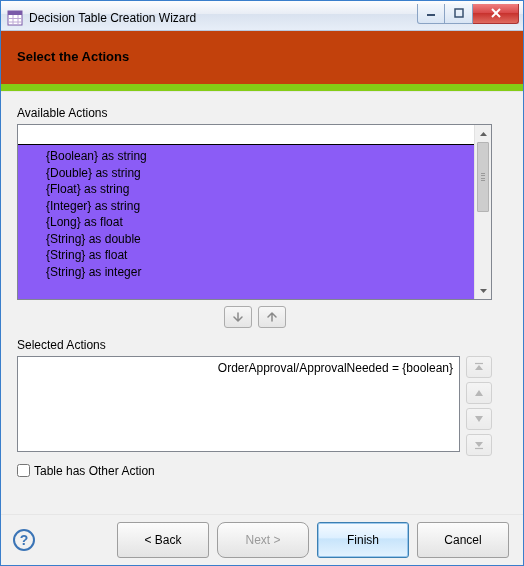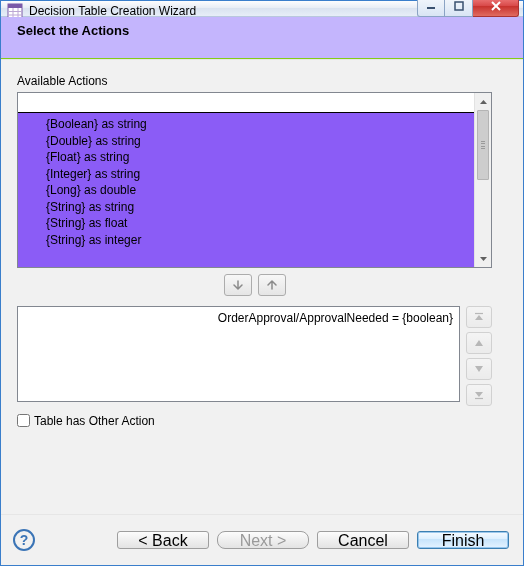--- a/index.html
+++ b/index.html
@@ -1,27 +1,27 @@
 <!DOCTYPE html>
 <html><head>
 <meta charset="utf-8">
 <style>
   * { box-sizing: border-box; }
   html, body { margin:0; padding:0; font-family: "Segoe UI", Tahoma, sans-serif; font-size:12px; color:#000; }
   .window { width:524px; height:566px; background:#fff; border:1px solid #3a7ecb; display:flex; flex-direction:column; }
-  .titlebar { height:16px; background:linear-gradient(to bottom,#fdfdfe,#e8edf5 45%,#d9e2ef 46%,#e7eef8); display:flex; align-items:center; padding:4px 0 0 6px; border-bottom:1px solid #b9c8de; }
+  .titlebar { height:30px; background:linear-gradient(to bottom,#fdfdfe,#e8edf5 45%,#d9e2ef 46%,#e7eef8); display:flex; align-items:center; padding:4px 0 0 6px; border-bottom:1px solid #b9c8de; }
   .titlebar .ticon { width:16px; height:16px; margin-right:6px; display:flex; align-items:center; justify-content:center; }
   .titlebar .ttext { flex:1; font-size:12px; color:#000; }
   .winbtns { display:flex; height:20px; margin-right:4px; margin-top:-8px;}
   .winbtn { width:28px; height:20px; border:1px solid #8aa3c4; border-top:none; background:linear-gradient(to bottom,#f3f7fc,#d9e5f4); display:flex; align-items:center; justify-content:center; }
   .winbtn + .winbtn { border-left:none; }
   .winbtn.min { border-bottom-left-radius:3px; }
   .winbtn.close { width:46px; border-bottom-right-radius:3px; background:linear-gradient(to bottom,#f07f7f,#d94b4b 45%,#c62f2b 46%,#e06b60); border-color:#a33; }
   .winbtn svg { display:block; }
-  .banner { background:#c4b5fd; padding:6px 16px 20px 16px; border-bottom:1px solid #84cc16; }
+  .banner { background:#c2410c; padding:18px 16px 20px 16px; border-bottom:7px solid #84cc16; }
   .banner h1 { margin:0; font-size:13px; font-weight:bold; }
   .body { flex:1; background:#f1f1f1; padding:14px 31px 10px 16px; display:flex; flex-direction:column; position:relative; border:1px solid #e6e6e6; border-left:none; border-right:none;}
   .section-label { font-size:12px; margin-bottom:4px; }
   .listbox { background:#8b5cf6; border:1px solid #828790; height:176px; position:relative; display:flex; }
   .listbox .filter-row { position:absolute; top:0; left:0; right:17px; height:20px; border-bottom:1px solid #000; }
   .listbox .filter-row input { width:100%; height:100%; border:none; outline:none; font-family:inherit; font-size:12px; padding:2px 4px; }
   .listbox .items { position:absolute; top:22px; left:0; right:17px; bottom:0; overflow:hidden; padding:1px 0; }
   .listbox .item { padding:0 4px 0 28px; line-height:16.5px; font-size:12px; white-space:nowrap; cursor:default; }
   .scrollbar { position:absolute; top:0; right:0; bottom:0; width:17px; background:#f0f0f0; border-left:1px solid #e2e2e2; display:flex; flex-direction:column; }
   .sb-btn { height:17px; background:#f0f0f0; display:flex; align-items:center; justify-content:center; }
@@ -33,21 +33,21 @@
   .abtn { width:28px; height:22px; border:1px solid #acacac; border-radius:3px; background:linear-gradient(to bottom,#f7f7f7,#e5e5e5); display:flex; align-items:center; justify-content:center; }
   .selected-wrap { display:flex; gap:6px;text-align:right; }
   .selbox { flex:1; background:#fff; border:1px solid #828790; height:96px; padding:4px 6px; font-size:12px; overflow:hidden; }
   .selside { width:26px; display:flex; flex-direction:column; gap:4px; }
   .selside .sbtn { width:26px; height:22px; border:1px solid #b8b8b8; border-radius:3px; background:linear-gradient(to bottom,#f7f7f7,#e7e7e7); display:flex; align-items:center; justify-content:center; opacity:.55; }
   .check-row { display:flex; align-items:flex-start; gap:4px; margin-top:8px; font-size:12px; }
   .check-row input { width:13px; height:13px; margin:0; }
   .footer { height:50px; background:#f1f1f1; display:flex; align-items:center; padding:0 14px 0 12px; gap:8px; }
   .help { width:22px; height:22px; border:2px solid #3a74b6; border-radius:50%; color:#3a74b6; font-weight:bold; font-size:14px; display:flex; align-items:center; justify-content:center; cursor:pointer; }
   .footer .spacer { flex:1; }
-  .fbtn { min-width:92px; height:18px; border:1px solid #9e9e9e; border-radius:3px; background:linear-gradient(to bottom,#fcfcfc,#e3e3e3); font-family:inherit; font-size:16px; cursor:pointer; padding:0 10px; }
+  .fbtn { min-width:92px; height:36px; border:1px solid #9e9e9e; border-radius:3px; background:linear-gradient(to bottom,#fcfcfc,#e3e3e3); font-family:inherit; font-size:12px; cursor:pointer; padding:0 10px; }
   .fbtn.disabled { color:#9a9a9a; cursor:default;border-radius:8px; }
   .fbtn.default { border-color:#3c7fb1; box-shadow:0 0 0 1px rgba(120,180,230,.7) inset; background:linear-gradient(to bottom,#f6fbff,#dcefff 45%,#c7e4fb 46%,#e4f3ff); }
 </style>
 </head>
 <body>
 
 <div class="window">
 
   <div class="titlebar">
     <span class="ticon">
@@ -90,22 +90,22 @@
     <div class="section-label">Available Actions</div>
     <div class="listbox">
       <div class="filter-row">
         <input type="text" value="" style="">
       </div>
       <div class="items" id="avail-items">
           <div class="item">{Boolean} as string</div>
           <div class="item">{Double} as string</div>
           <div class="item">{Float} as string</div>
           <div class="item">{Integer} as string</div>
-          <div class="item">{Long} as double</div>
-          <div class="item">{String} as string</div>
+          <div class="item">{Long} as float</div>
+          <div class="item">{String} as double</div>
           <div class="item">{String} as float</div>
           <div class="item">{String} as integer</div>
         </div>
       <div class="scrollbar">
         <div class="sb-btn">
           <svg width="7" height="4">
               <polygon points="3.5,0 7,4 0,4" fill="#606060"></polygon>
             </svg>
         </div>
         <div class="sb-track">
@@ -132,20 +132,21 @@
           <path d="M6 2 L6 8 M2 6 L6 10 L10 6" fill="none" stroke="#8a8a8a" stroke-width="1.5" stroke-linecap="round" stroke-linejoin="round"></path>
         </svg>
       </div>
       <div class="abtn">
         <svg width="12" height="12">
           <path d="M6 10 L6 4 M2 6 L6 2 L10 6" fill="none" stroke="#8a8a8a" stroke-width="1.5" stroke-linecap="round" stroke-linejoin="round"></path>
         </svg>
       </div>
     </div>
 
+    <div class="section-label">Selected Actions</div>
     <div class="selected-wrap">
       <div class="selbox" id="sel-items">
           <div>OrderApproval/ApprovalNeeded = {boolean}</div>
         </div>
       <div class="selside">
         <div class="sbtn">
           <svg width="10" height="10">
             <line x1="1" y1="1.5" x2="9" y2="1.5" stroke="#888" stroke-width="1.2"></line>
             <polygon points="5,3 9,8 1,8" fill="#888"></polygon>
           </svg>
@@ -176,17 +177,17 @@
 
   </div>
 
   <div class="footer">
     <div class="help">
       <span>?</span>
     </div>
     <div class="spacer"></div>
     <button class="fbtn">&lt; Back</button>
     <button class="fbtn disabled" disabled="">Next &gt;</button>
+    <button class="fbtn default">Finish</button>
     <button class="fbtn">Cancel</button>
-    <button class="fbtn default">Finish</button>
   </div>
 
 </div>
 
 </body></html>

